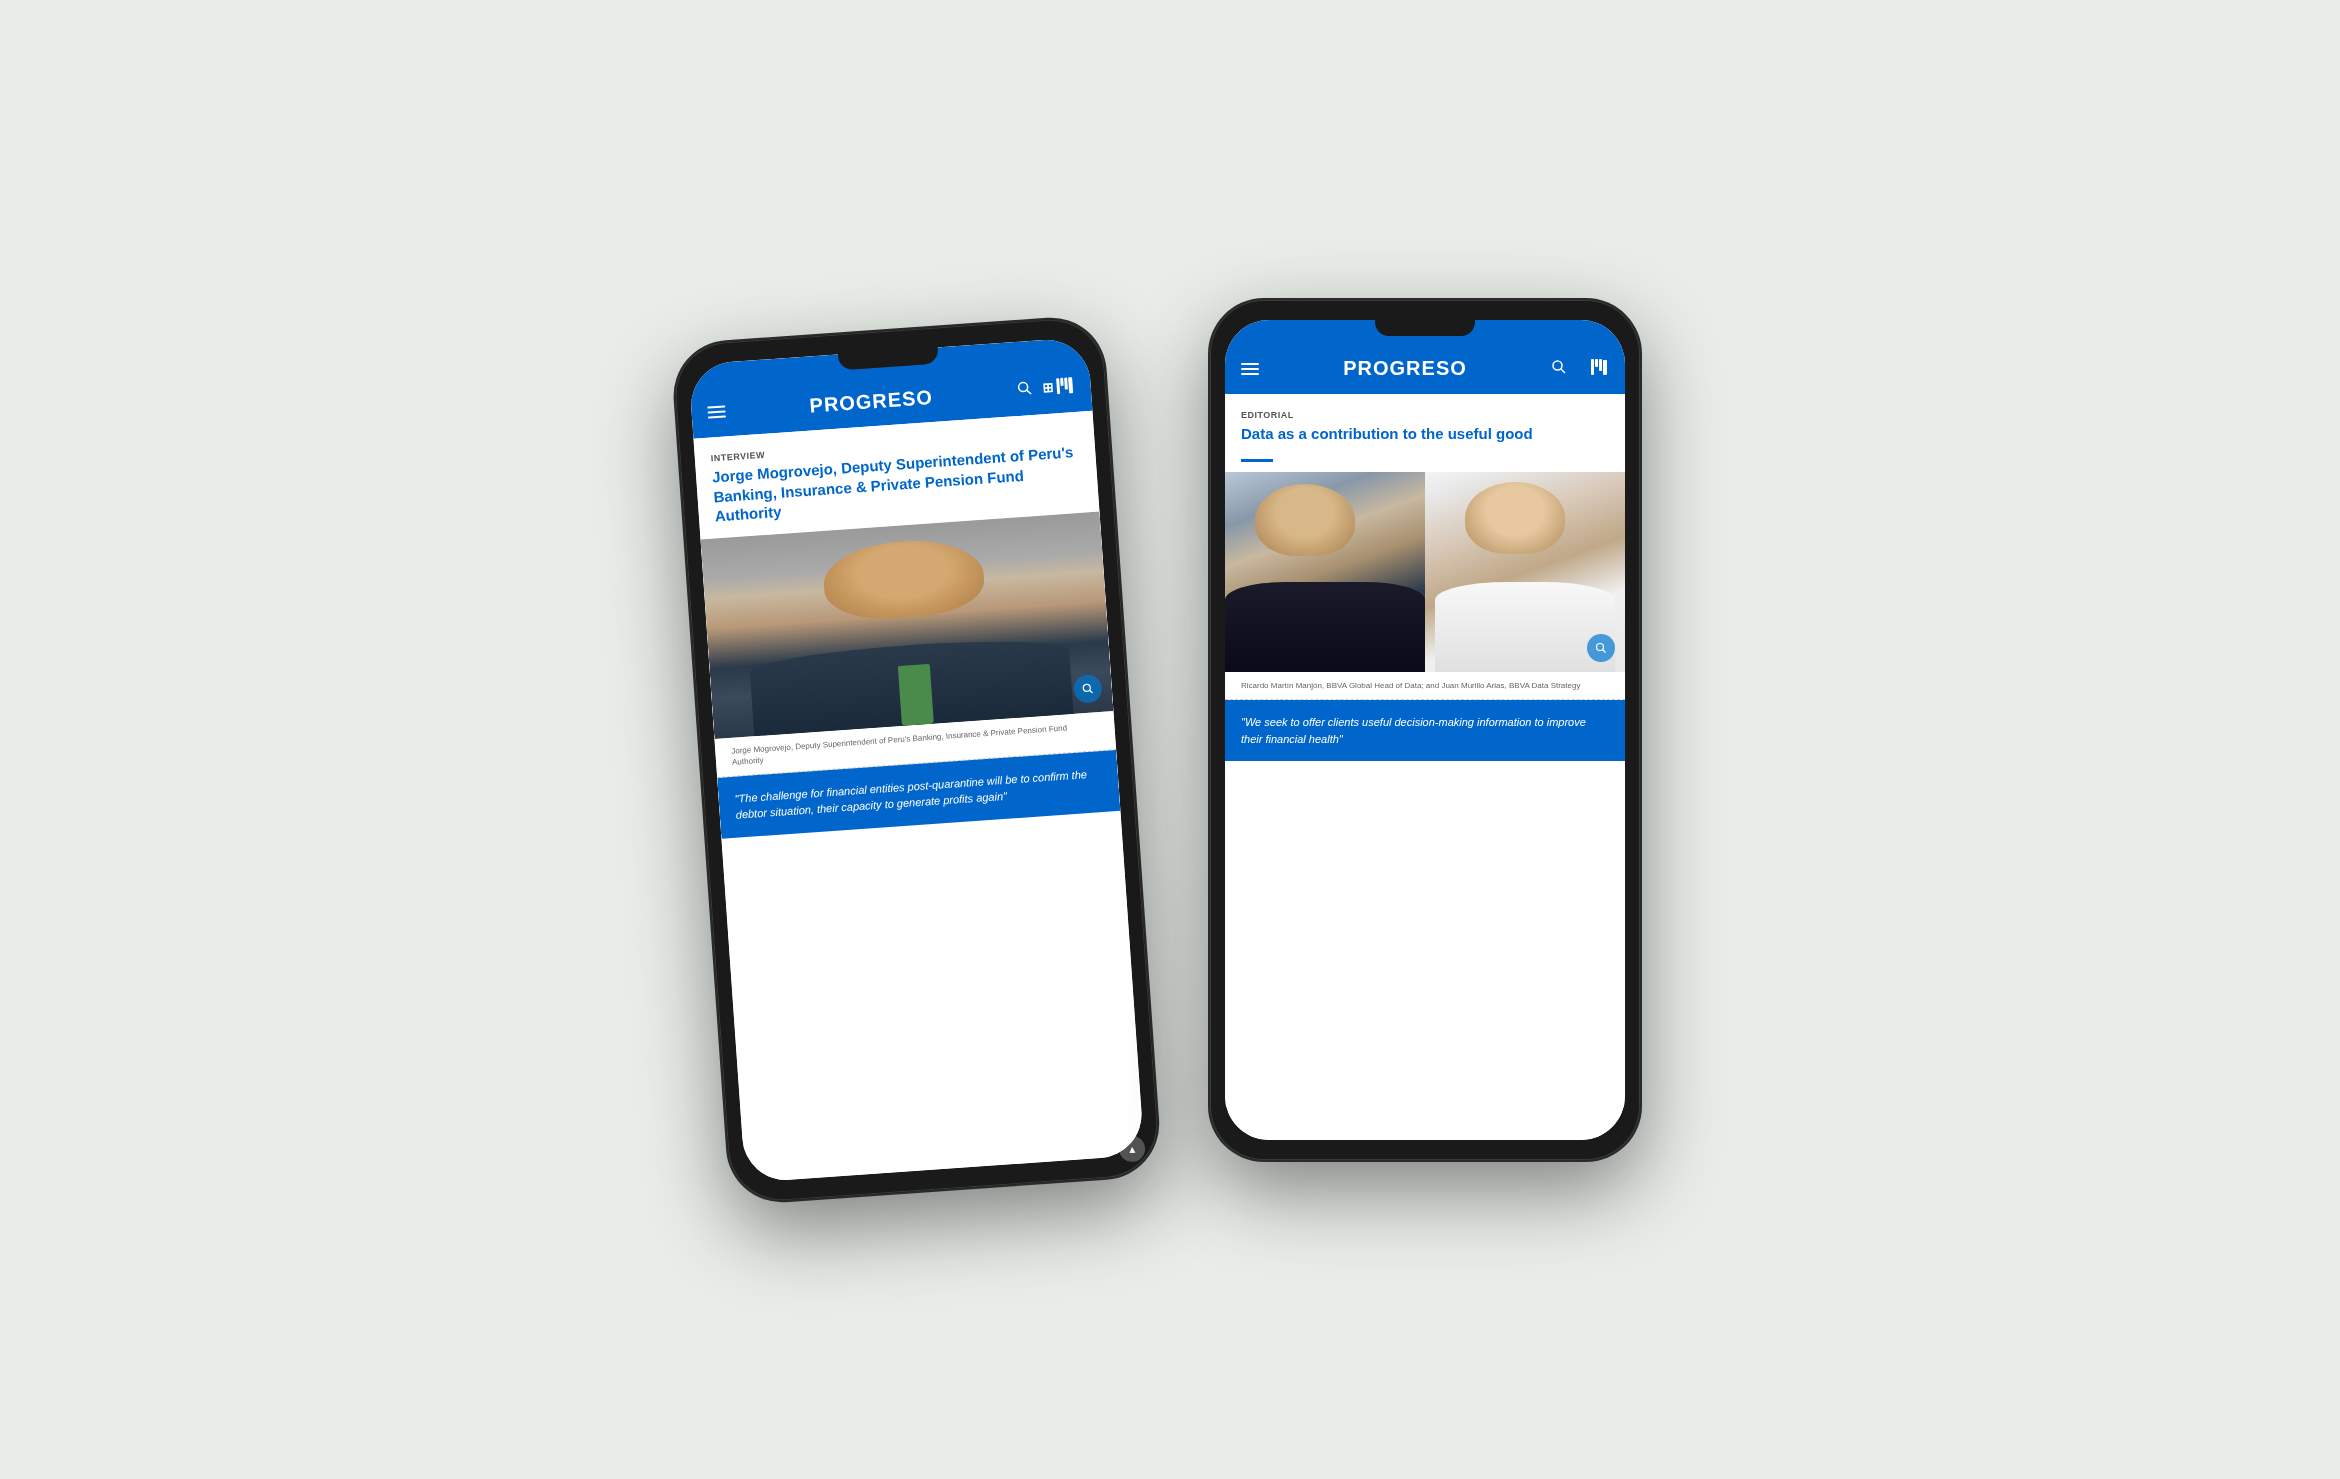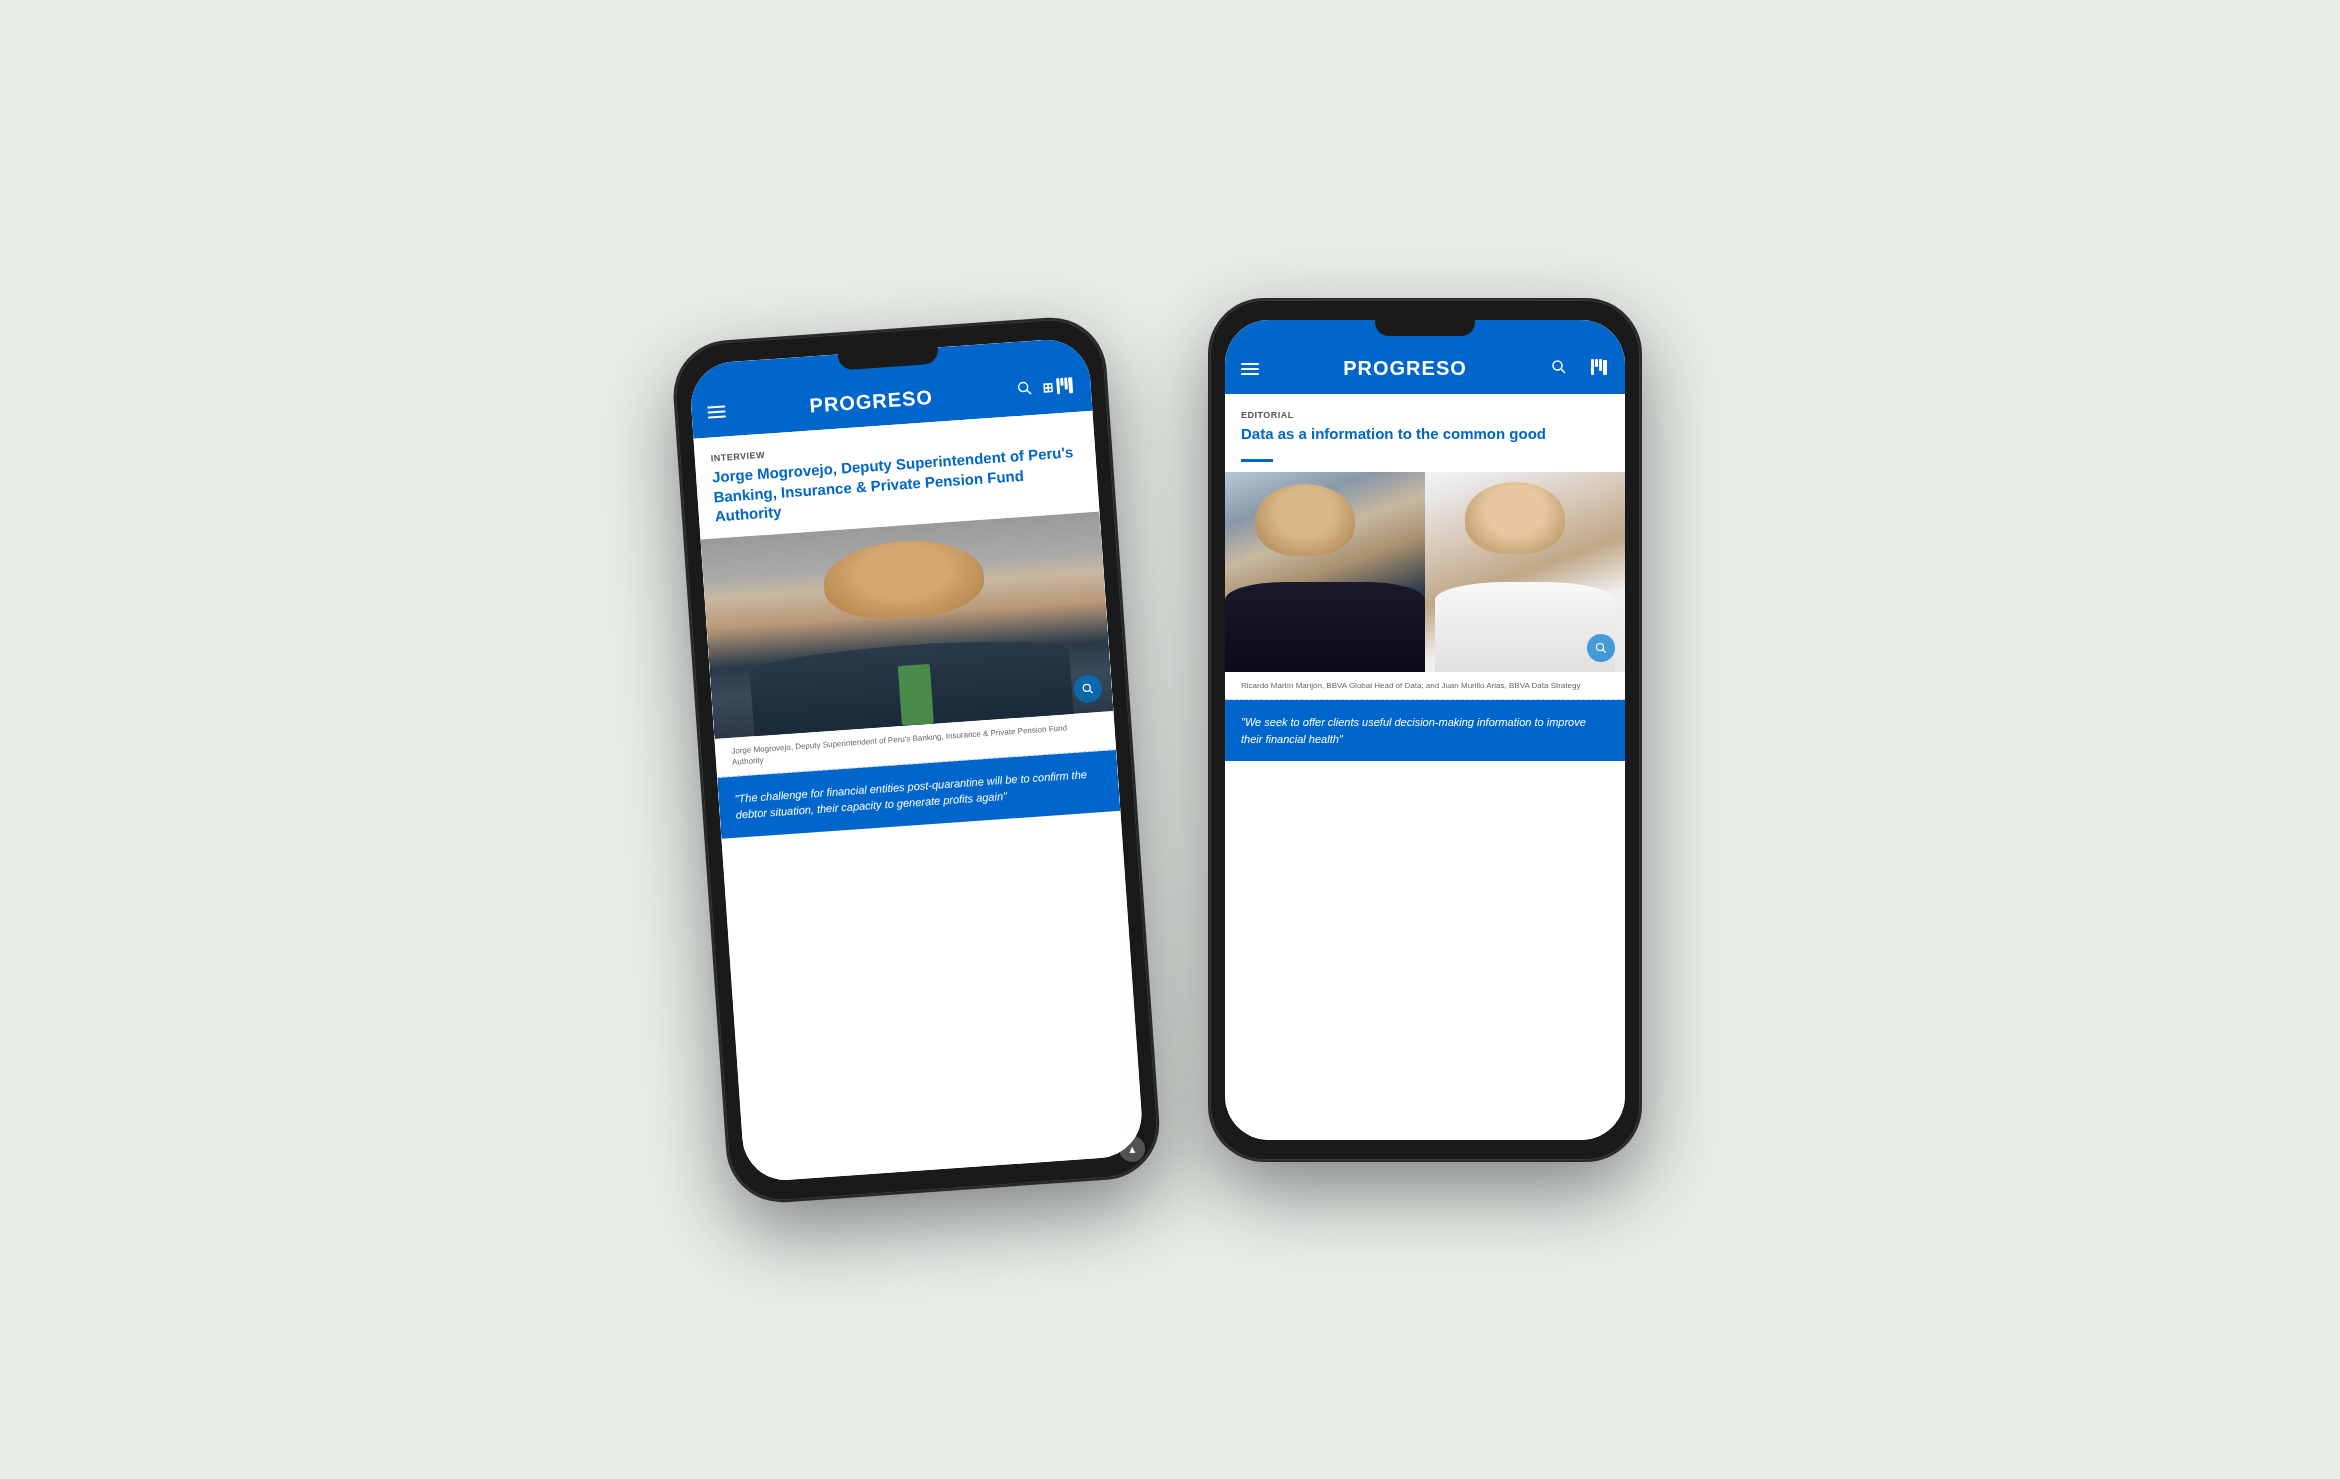--- a/index.html
+++ b/index.html
@@ -487,21 +487,21 @@
             <rect x="14" y="3" width="3" height="16" fill="white" rx="1"></rect>
             <rect x="18" y="3" width="3" height="8" fill="white" rx="1"></rect>
             <rect x="22" y="3" width="3" height="12" fill="white" rx="1"></rect>
             <rect x="26" y="4" width="4" height="15" fill="white" rx="1"></rect>
           </svg>
         </div>
       </div>
 
       <div class="app-content">
         <div class="article-category">EDITORIAL</div>
-        <div class="article-title">Data as a information to the common good</div>
+        <div class="article-title">Data as a contribution to the useful good</div>
         <div class="blue-divider"></div>
 
         <div class="article-image-container">
           <div class="two-people-container">
             <div class="person-left-photo">
               <div class="person2-bg">
                 <div class="person2-face"></div>
                 <div class="person2-jacket"></div>
               </div>
             </div>

